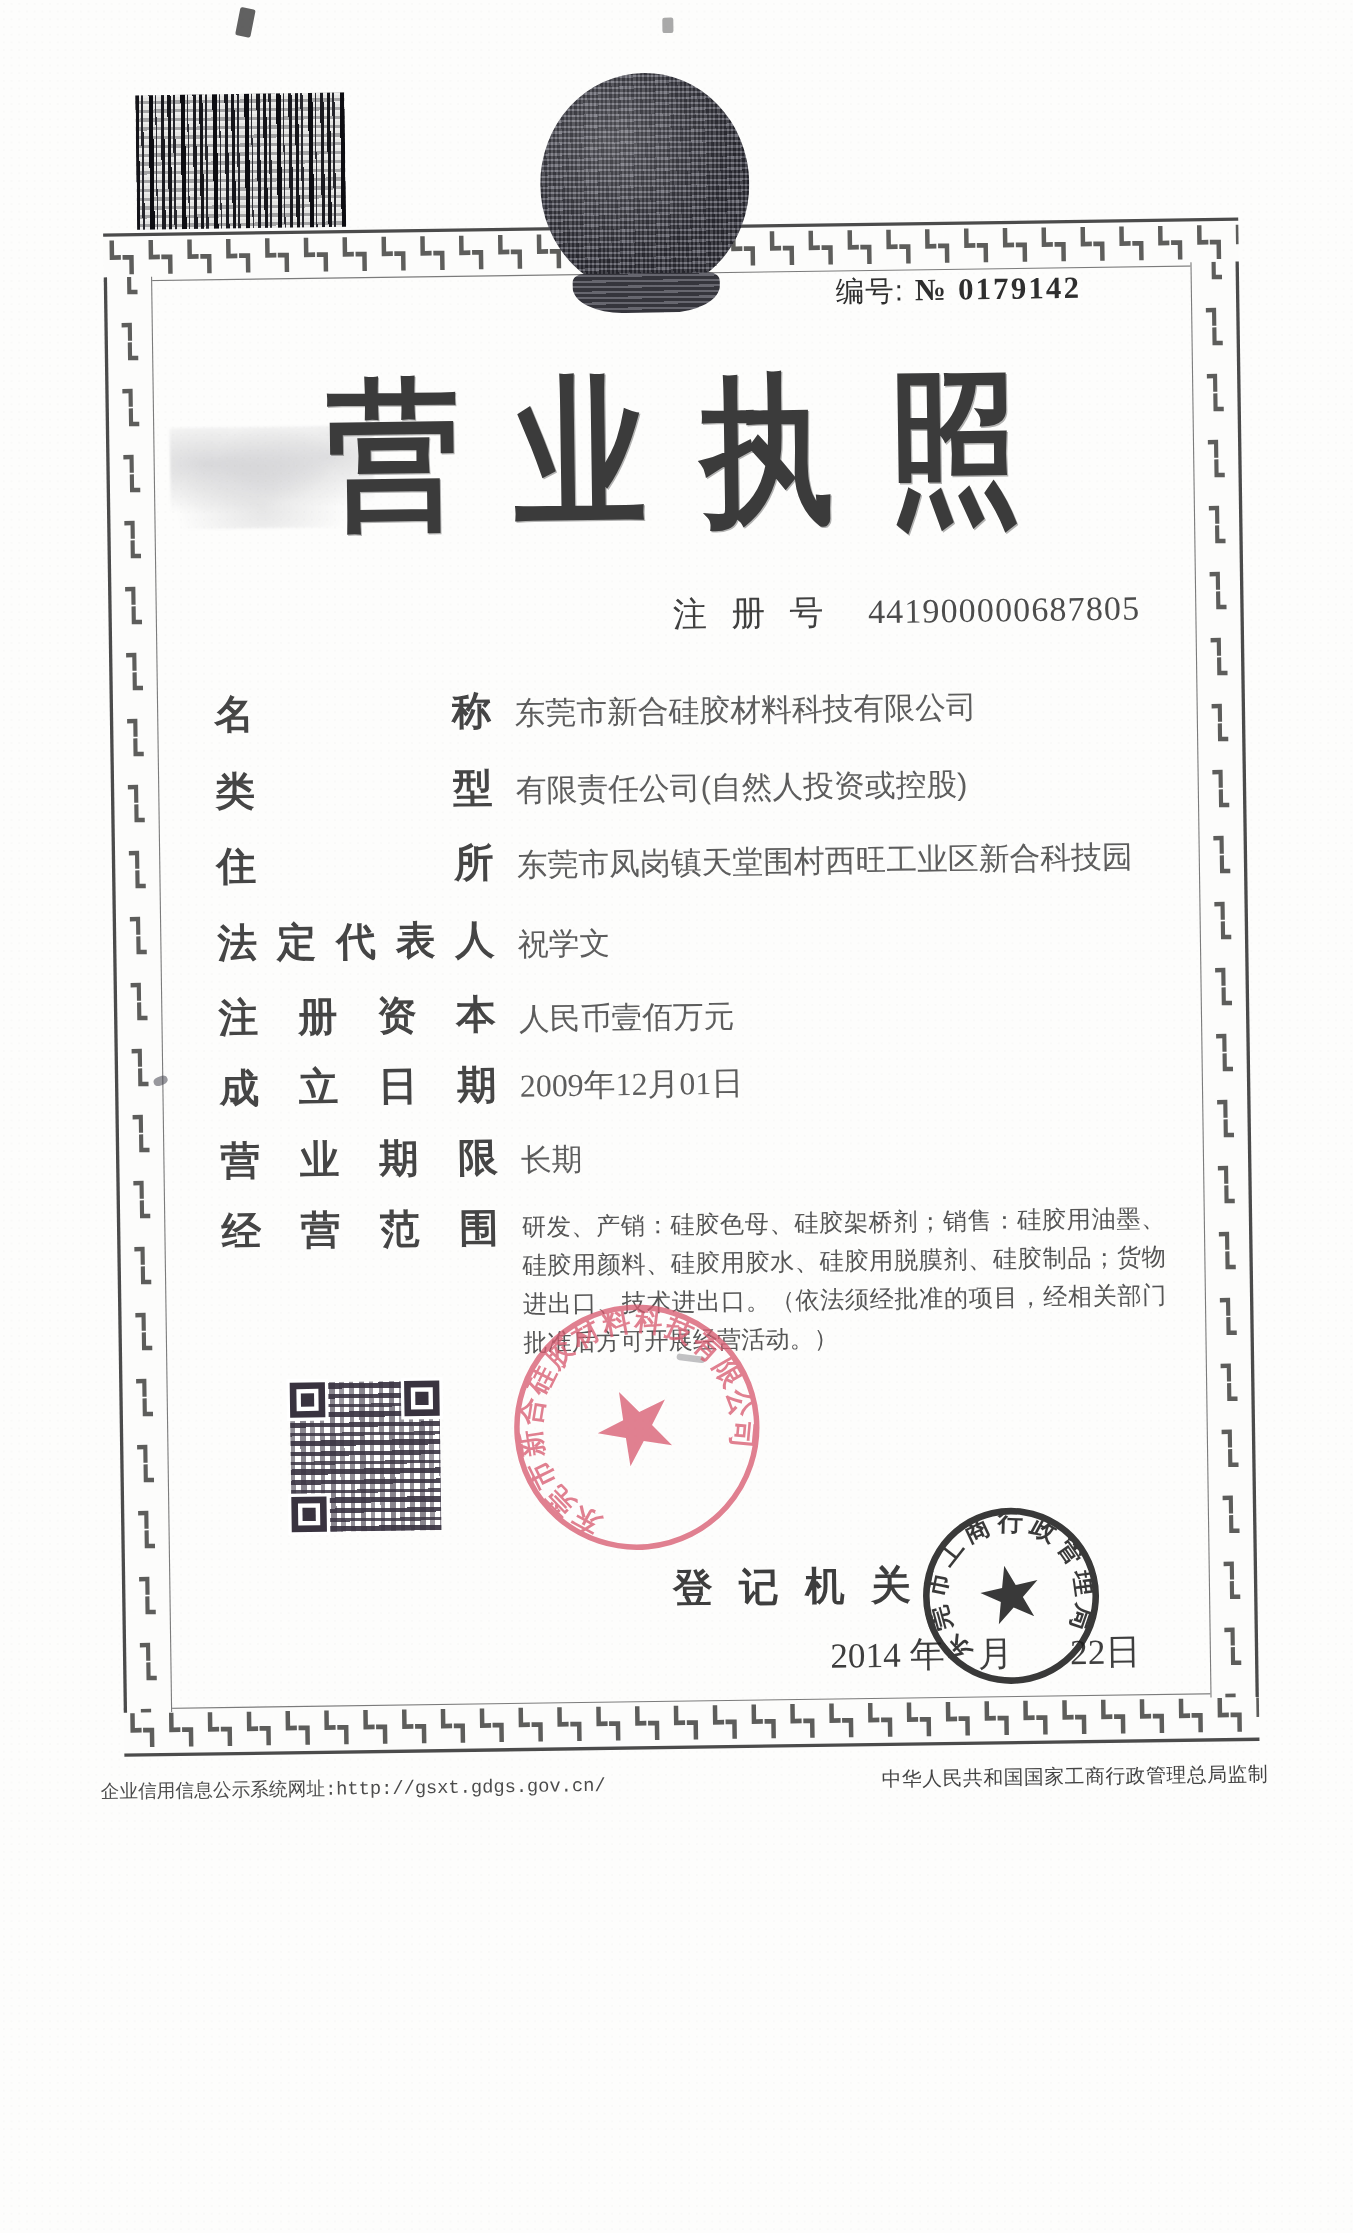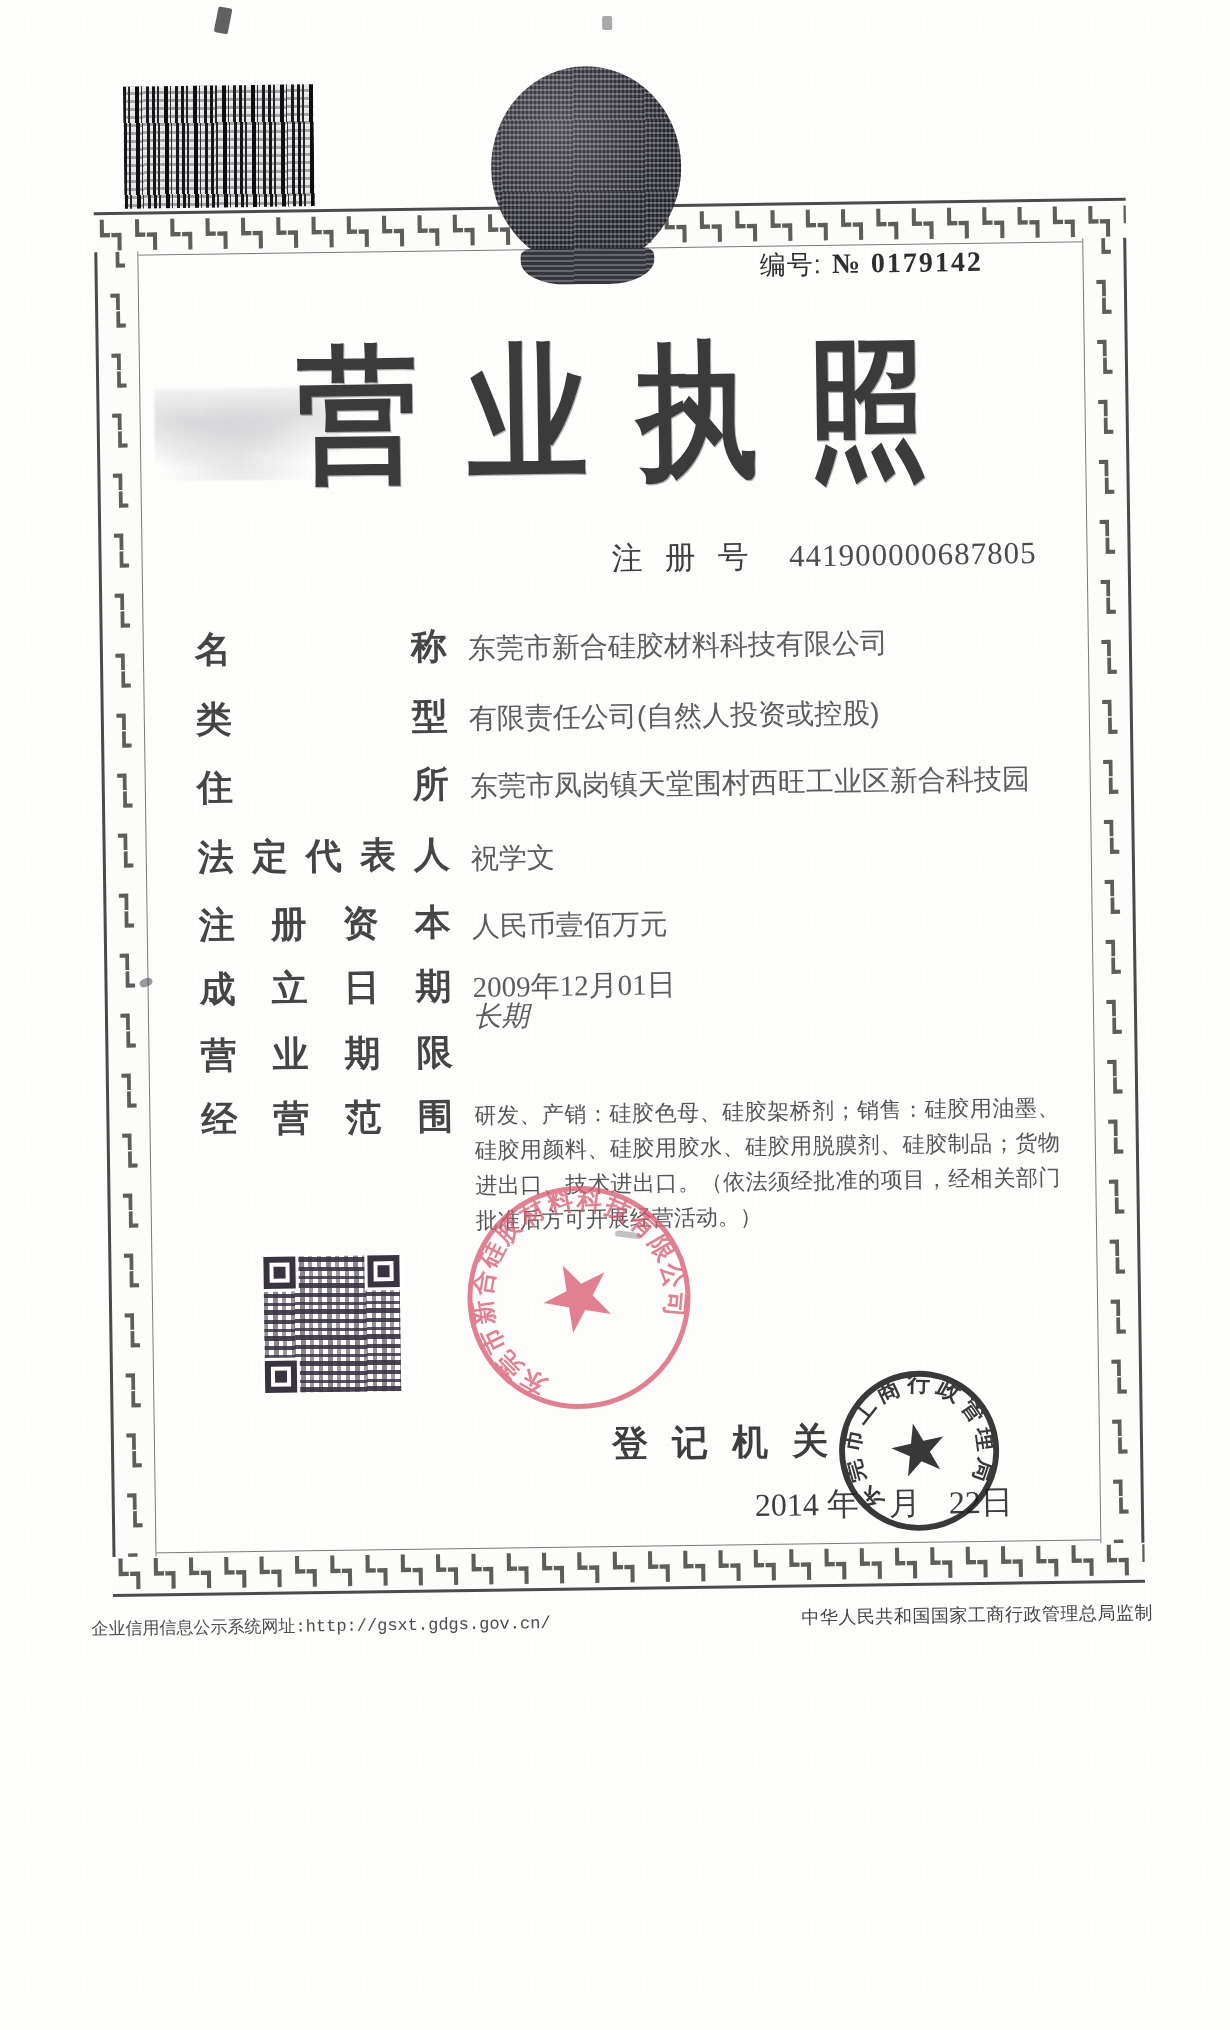--- a/index.html
+++ b/index.html
@@ -58,21 +58,21 @@
   
   .row-label{left:200px;width:252px;font-size:36px;font-weight:700;color:#454545;
     display:flex;justify-content:space-between;z-index:3;}
   .row-value{left:473px;font-size:28px;color:#5d5d5d;white-space:nowrap;z-index:3;}
   .r1{top:620px;} .rv1{top:628px;}
   .r2{top:690px;} .rv2{top:698px;}
   .r3{top:758px;} .rv3{top:766px;}
   .r4{top:828px;} .rv4{top:838px;}
   .r5{top:896px;} .rv5{top:906px;}
   .r6{top:960px;} .rv6{top:966px;font-family:"Liberation Serif",serif;font-size:29px;}
-  .r7{top:1026px;} .rv7{top:996px;font-style:italic;}
+  .r7{top:1026px;} .rv7{top:1034px;}
   .r8{top:1090px;} .rv8{top:1096px;width:585px;white-space:normal;font-size:22px;
        line-height:35px;text-align:justify;color:#555;}
 
   
   .qr{left:260px;top:1252px;width:136px;height:136px;background:#fff;z-index:3;}
   .qr-noise{position:absolute;inset:0;
     background-image:
       repeating-linear-gradient(0deg,rgba(58,52,66,.92) 0 5px,transparent 5px 9px,rgba(58,52,66,.85) 9px 12px,transparent 12px 17px,rgba(58,52,66,.9) 17px 21px,transparent 21px 26px),
       repeating-linear-gradient(90deg,rgba(58,52,66,.55) 0 4px,transparent 4px 9px,rgba(58,52,66,.6) 9px 14px,transparent 14px 18px,rgba(58,52,66,.5) 18px 22px,transparent 22px 27px);}
   .finder{position:absolute;width:32px;height:32px;border:6px solid #39333f;background:#fff;
@@ -86,21 +86,21 @@
   .red-seal text{fill:#d95d72;font-size:25px;letter-spacing:2px;font-weight:700;
     font-family:"Liberation Sans",sans-serif;}
   .black-seal text{fill:#1d1d1d;font-size:23px;letter-spacing:5px;font-weight:700;
     font-family:"Liberation Sans",sans-serif;}
 
   
   .registrar{left:606px;top:1420px;font-size:36px;font-weight:700;color:#3e3e3e;
     letter-spacing:24px;z-index:3;white-space:nowrap;}
   .dateline{left:748px;top:1486px;font-size:32px;color:#3e3e3e;z-index:3;white-space:nowrap;
     font-family:"Liberation Serif",serif;}
-  .dateline .m{margin-left:22px;} .dateline .d{margin-left:20px;}
+  .dateline .m{margin-left:22px;} .dateline .d{margin-left:44px;}
   .footer-left{left:83px;top:1610px;font-size:17px;color:#4c4c4c;
     font-family:"Liberation Mono",monospace;z-index:3;}
   .footer-right{left:793px;top:1608px;font-size:18px;color:#444;letter-spacing:0.5px;z-index:3;}
 
   
   .smudge-a{left:230px;top:2px;width:14px;height:26px;background:#3a3a3a;opacity:.8;
     transform:rotate(12deg);border-radius:2px;}
   .smudge-b{left:616px;top:16px;width:10px;height:14px;background:#555;opacity:.5;border-radius:2px;}
   .ghost{left:163px;top:383px;width:185px;height:92px;z-index:2;filter:blur(1px);
     background:

